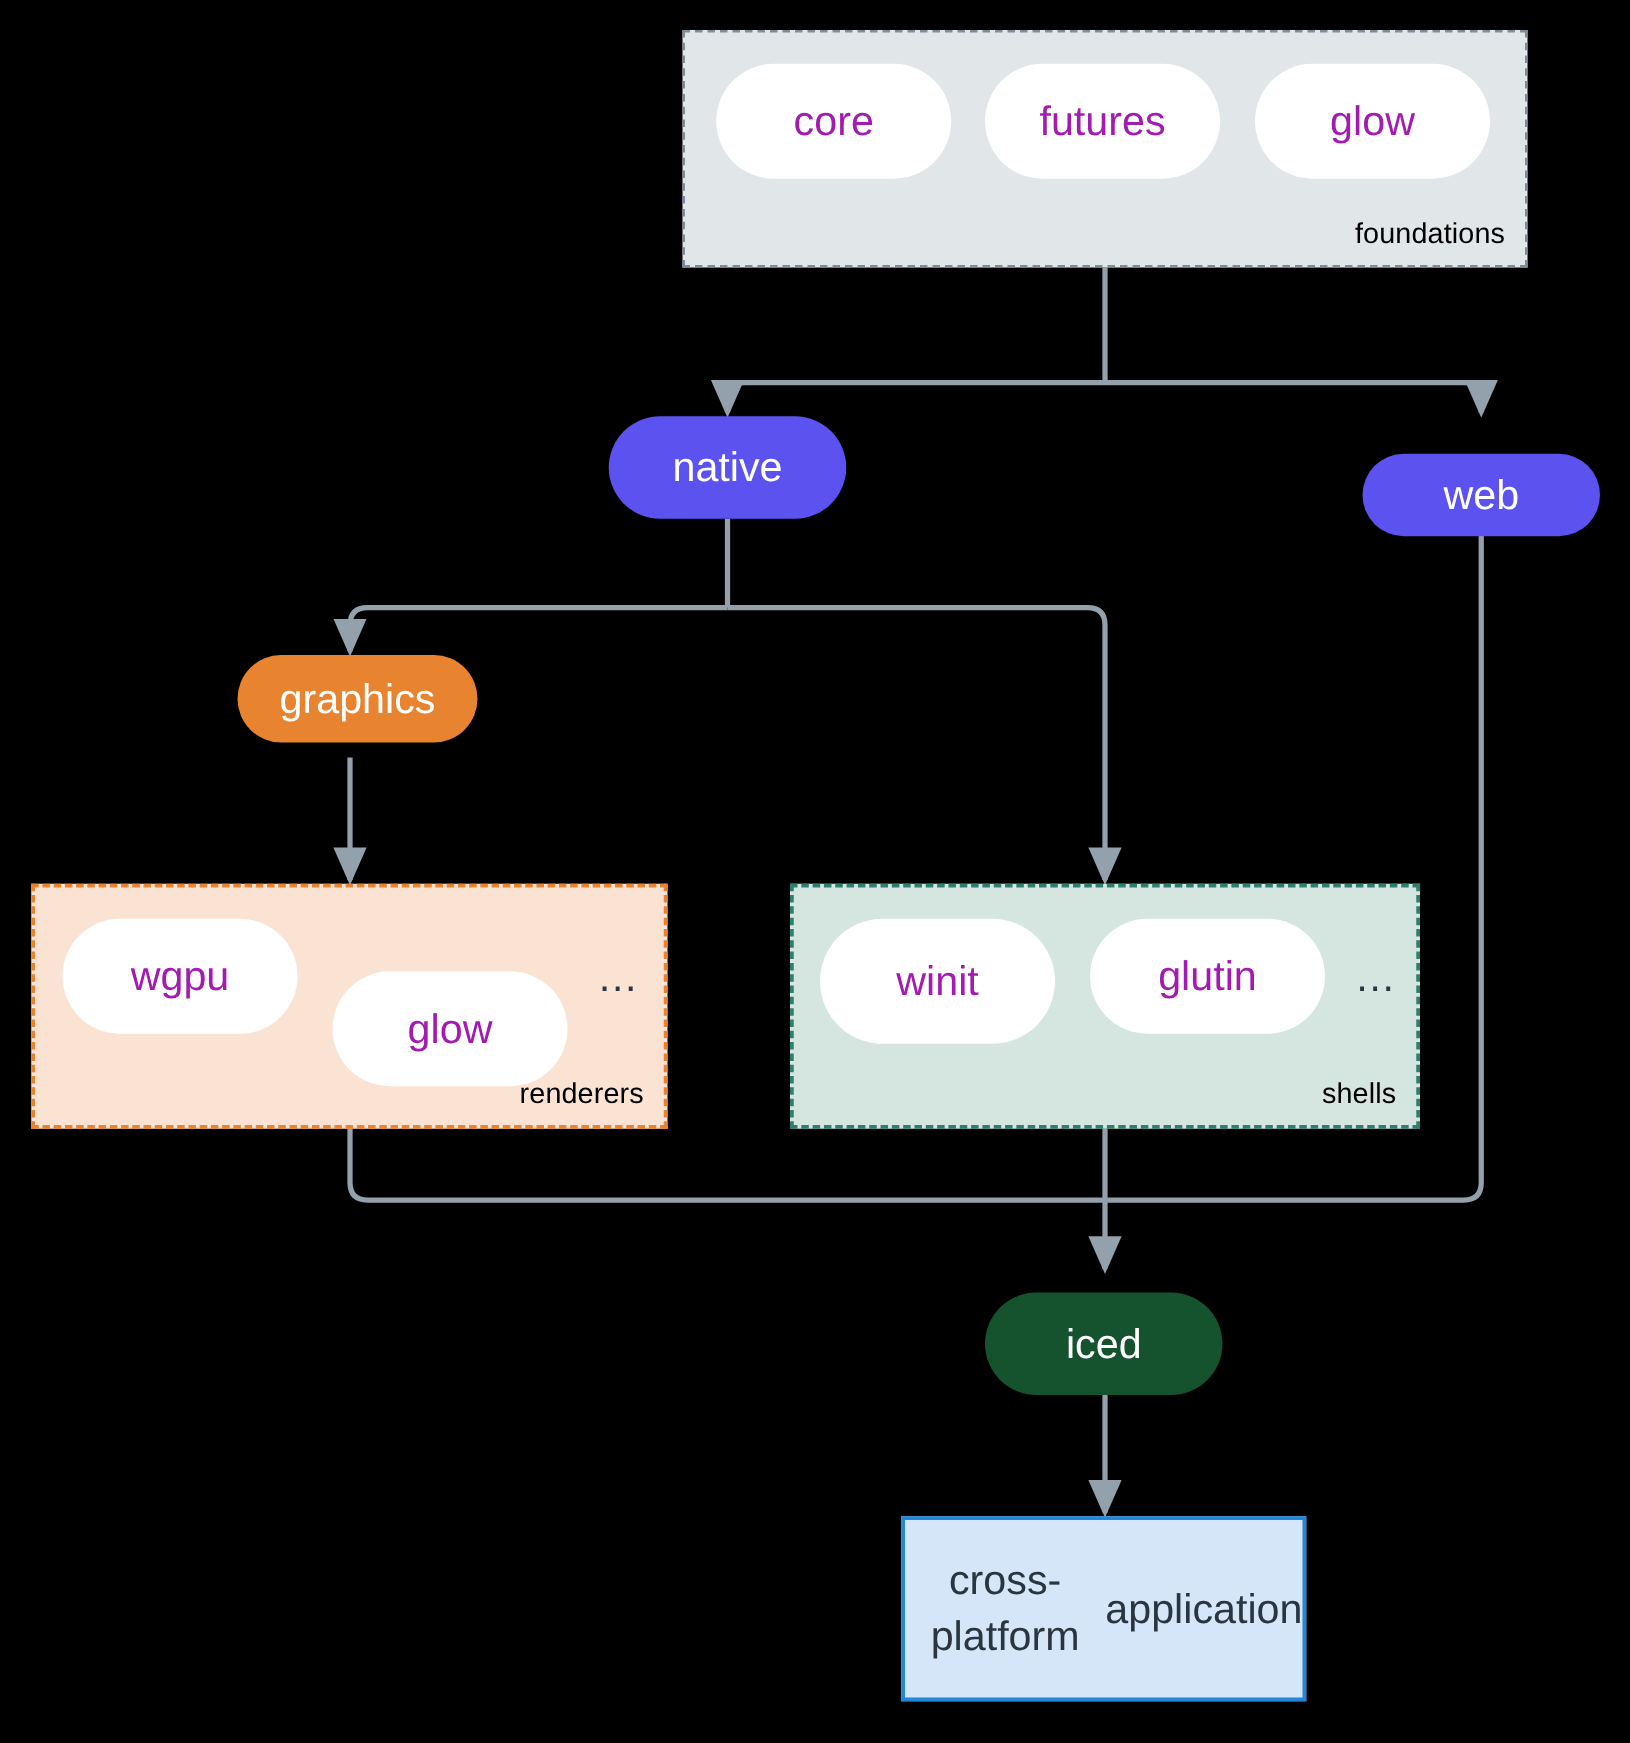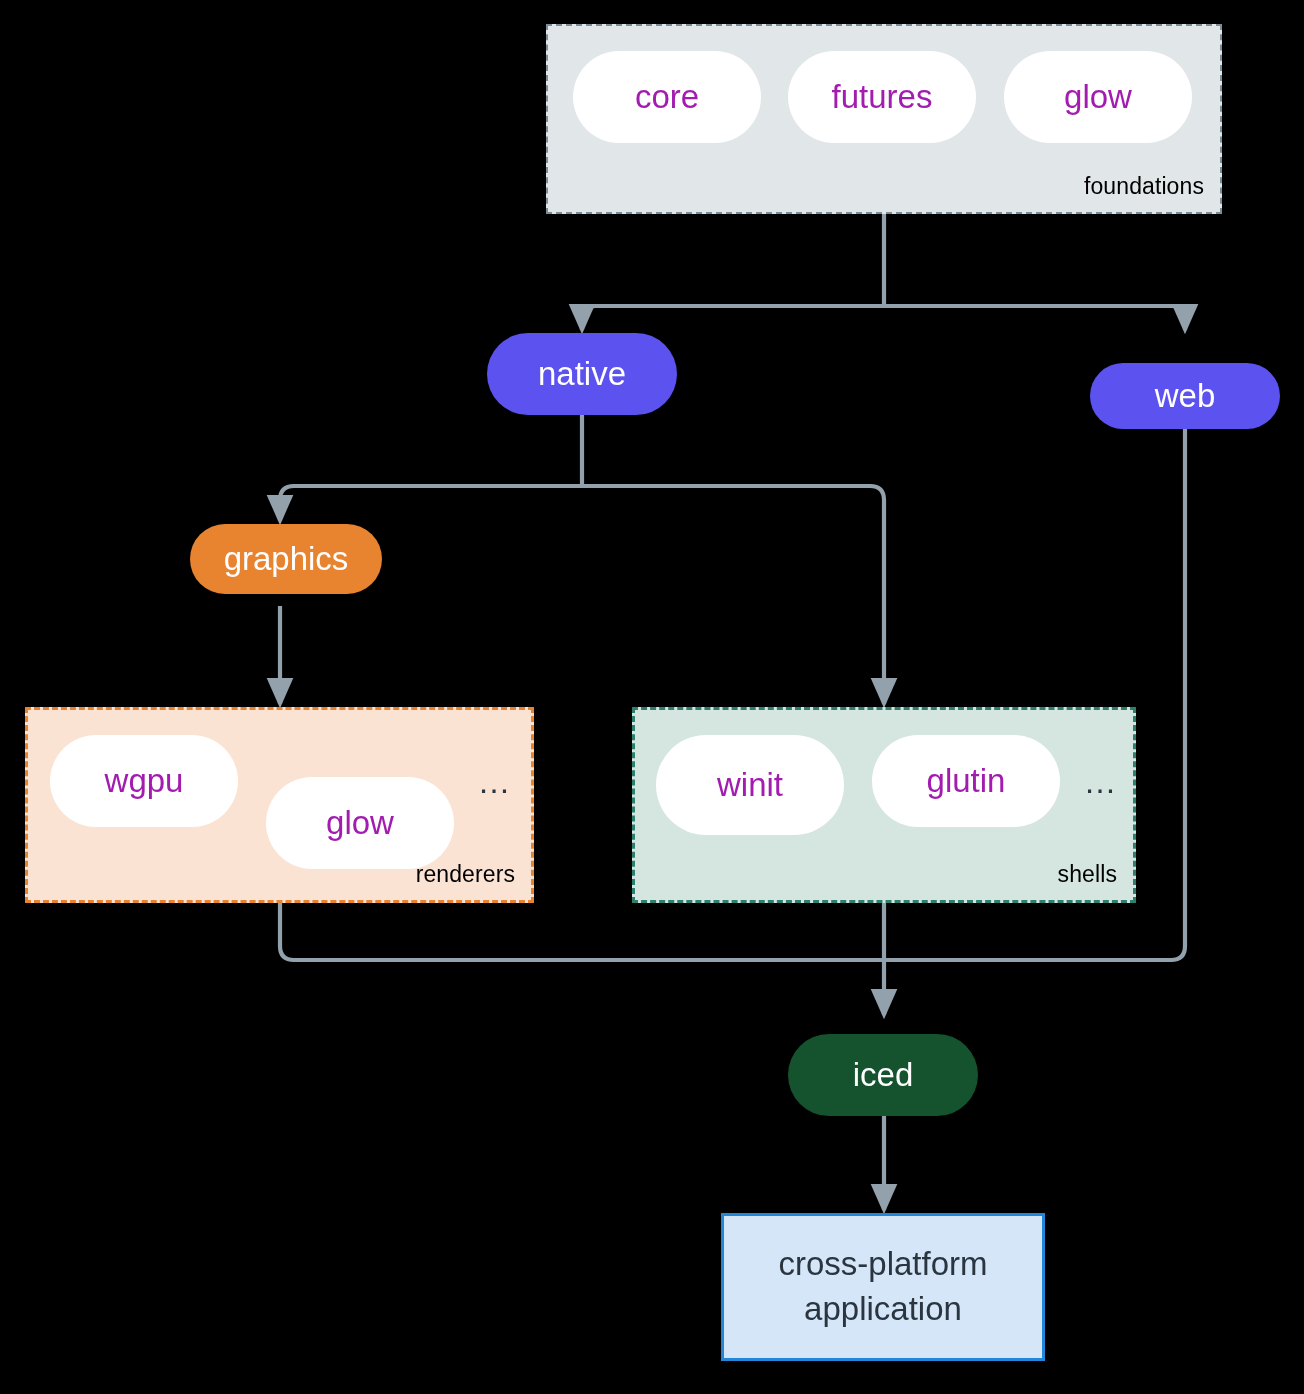--- a/index.html
+++ b/index.html
@@ -65,21 +65,21 @@
     font-size: 33px;
     color: #FFFFFF;
     white-space: nowrap;
   }
   .app-box {
     position: absolute;
     box-sizing: border-box;
     background: #D4E6F8;
     border: 3px solid #2287D8;
     display: flex;
-    flex-direction: column;
+    flex-direction: row;
     align-items: center;
     justify-content: center;
     font-size: 33px;
     color: #2A3540;
     line-height: 1.36;
     text-align: center;
   }
 </style>
 </head>
 <body>

